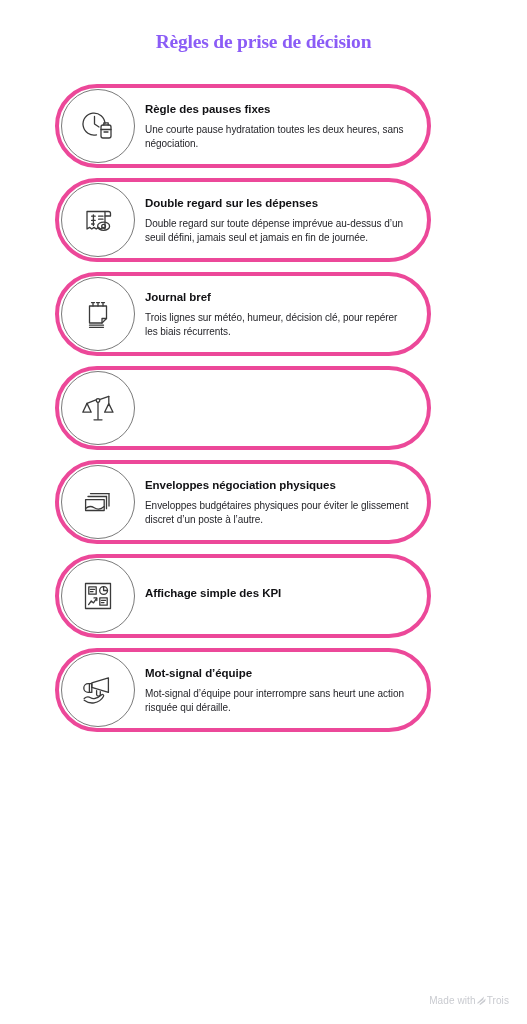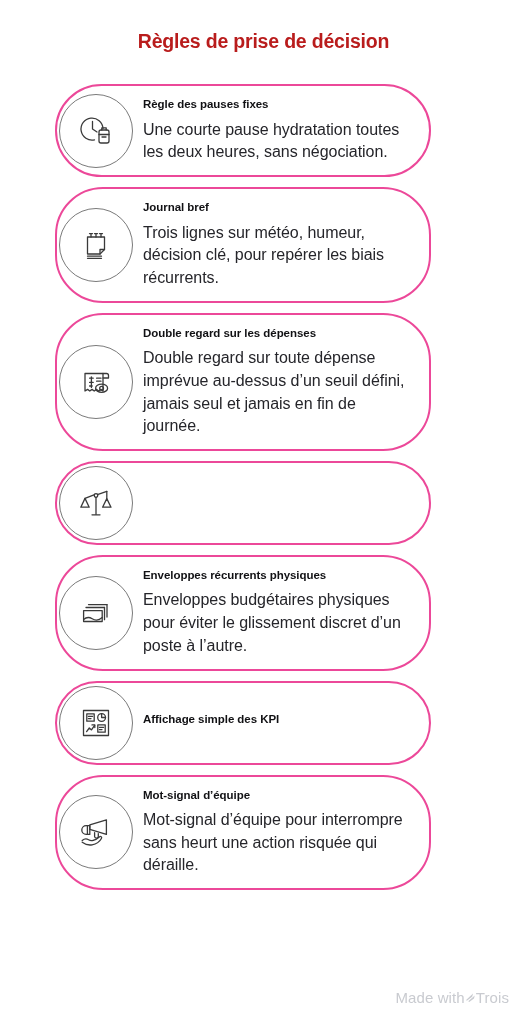--- a/index.html
+++ b/index.html
@@ -22,39 +22,40 @@
     height: 1024px;
     position: relative;
     background: #ffffff;
   }
 
   .page-title {
     text-align: center;
     font-size: 19.5px;
     font-weight: bold;
     letter-spacing: -0.2px;
-    color: #b91c1c;
+    color: #8b5cf6;
     margin: 0;
     padding-top: 30px;
     padding-bottom: 0;
     line-height: 1.2;
+    font-family: Liberation Serif, serif;
   }
 
   .cards {
     margin-top: 31px;
     display: flex;
     flex-direction: column;
     gap: 10px;
     padding-left: 55px;
     padding-right: 96px;
   }
 
   .card {
     position: relative;
-    border: 2px solid #ec4899;
+    border: 4px solid #ec4899;
     border-radius: 48px;
     background: #ffffff;
     min-height: 84px;
     display: flex;
     align-items: center;
     padding: 11px 18px 11px 86px;
   }
 
   .card-icon-wrap {
     position: absolute;
@@ -87,35 +88,35 @@
   }
   .card-title {
     font-size: 11.5px;
     font-weight: bold;
     color: #111114;
     line-height: 1.25;
     margin: 0 0 7px 0;
     letter-spacing: -0.05px;
   }
   .card-desc {
-    font-size: 16px;
+    font-size: 10px;
     font-weight: 400;
     color: #25252a;
     line-height: 1.42;
     margin: 0;
     letter-spacing: -0.05px;
   }
 
   .footer {
     position: absolute;
     right: 18px;
     bottom: 18px;
     display: flex;
     align-items: center;
-    font-size: 15px;
+    font-size: 10px;
     color: #c9cbd0;
     letter-spacing: 0.1px;
   }
   .footer-logo {
     display: inline-flex;
     align-items: center;
   }
 </style>
 </head>
 <body>
@@ -135,58 +136,58 @@
             <rect x="24" y="20" width="10" height="13" rx="2"></rect>
             <path d="M26.8 20v-2.2h4.4V20"></path>
             <path d="M24 24.5h10"></path>
             <path d="M27 27h4"></path>
           </svg>
         </div>
       </div>
       <div class="card-body">
         <p class="card-title">Règle des pauses fixes</p>
         <p class="card-desc">Une courte pause hydratation toutes les deux heures, sans négociation.</p>
-      </div>
-    </div>
-
-    <div class="card">
-      <div class="card-icon-wrap">
-        <div class="card-icon-circle">
-          <svg width="42" height="42" viewBox="0 0 42 42" fill="none" stroke="#3a3a3a" stroke-width="1.3" stroke-linecap="round" stroke-linejoin="round">
-            <path d="M12.5 13h17v12.5L25 30H12.5z"></path>
-            <path d="M29.5 25.5H25V30"></path>
-            <path d="M16 13v-3M21 13v-3M26 13v-3"></path>
-            <path d="M14.5 9.6h3M19.5 9.6h3M24.5 9.6h3"></path>
-            <path d="M12.5 32.2h14M12.5 34.3h14"></path>
-          </svg>
-        </div>
-      </div>
-      <div class="card-body">
-        <p class="card-title">Journal bref</p>
-        <p class="card-desc">Trois lignes sur météo, humeur, décision clé, pour repérer les biais récurrents.</p>
       </div>
     </div>
 
     <div class="card">
       <div class="card-icon-wrap">
         <div class="card-icon-circle">
           <svg width="42" height="42" viewBox="0 0 42 42" fill="none" stroke="#3a3a3a" stroke-width="1.3" stroke-linecap="round" stroke-linejoin="round">
             <path d="M10 12.5h18v17.5l-2.2-1.6-2.2 1.6-2.2-1.6-2.2 1.6-2.2-1.6-2.2 1.6-2.2-1.6L10 30z"></path>
             <path d="M28 12.5h3.5a2 2 0 0 1 2 2v2.5H28"></path>
             <path d="M14.6 17.2h3.6M14.6 21.4h3.6M14.6 25h2.6"></path>
             <path d="M16.4 15.8v10.6"></path>
             <path d="M21.6 17.2h4.4M21.6 20.2h4.4"></path>
             <ellipse cx="26.6" cy="27.2" rx="6" ry="4.1"></ellipse>
             <circle cx="26.6" cy="27.2" r="1.9"></circle>
           </svg>
         </div>
       </div>
       <div class="card-body">
         <p class="card-title">Double regard sur les dépenses</p>
         <p class="card-desc">Double regard sur toute dépense imprévue au-dessus d’un seuil défini, jamais seul et jamais en fin de journée.</p>
+      </div>
+    </div>
+
+    <div class="card">
+      <div class="card-icon-wrap">
+        <div class="card-icon-circle">
+          <svg width="42" height="42" viewBox="0 0 42 42" fill="none" stroke="#3a3a3a" stroke-width="1.3" stroke-linecap="round" stroke-linejoin="round">
+            <path d="M12.5 13h17v12.5L25 30H12.5z"></path>
+            <path d="M29.5 25.5H25V30"></path>
+            <path d="M16 13v-3M21 13v-3M26 13v-3"></path>
+            <path d="M14.5 9.6h3M19.5 9.6h3M24.5 9.6h3"></path>
+            <path d="M12.5 32.2h14M12.5 34.3h14"></path>
+          </svg>
+        </div>
+      </div>
+      <div class="card-body">
+        <p class="card-title">Journal bref</p>
+        <p class="card-desc">Trois lignes sur météo, humeur, décision clé, pour repérer les biais récurrents.</p>
       </div>
     </div>
 
     <div class="card">
       <div class="card-icon-wrap">
         <div class="card-icon-circle">
           <svg width="42" height="42" viewBox="0 0 42 42" fill="none" stroke="#3a3a3a" stroke-width="1.3" stroke-linecap="round" stroke-linejoin="round">
             <circle cx="21" cy="13.5" r="1.8"></circle>
             <path d="M21 15.3v17"></path>
             <path d="M17 32.8h8"></path>
@@ -206,21 +207,21 @@
           <svg width="42" height="42" viewBox="0 0 42 42" fill="none" stroke="#3a3a3a" stroke-width="1.3" stroke-linecap="round" stroke-linejoin="round">
             <path d="M13.5 12.6h18.5"></path>
             <path d="M11 15.5h18.5"></path>
             <path d="M8.6 18.6h18.6v10.9H8.6z"></path>
             <path d="M8.6 27.4c3-2.5 5.6-2.5 8.6-0.6 3.2 2 6.6 1.9 10 -1.2"></path>
             <path d="M29.5 15.5v12.2M32 12.6v12.4"></path>
           </svg>
         </div>
       </div>
       <div class="card-body">
-        <p class="card-title">Enveloppes récurrents physiques</p>
+        <p class="card-title">Enveloppes négociation physiques</p>
         <p class="card-desc">Enveloppes budgétaires physiques pour éviter le glissement discret d’un poste à l’autre.</p>
       </div>
     </div>
 
 
     <div class="card">
       <div class="card-icon-wrap">
         <div class="card-icon-circle">
           <svg width="42" height="42" viewBox="0 0 42 42" fill="none" stroke="#3a3a3a" stroke-width="1.3" stroke-linecap="round" stroke-linejoin="round">
             <rect x="8.5" y="8.5" width="25" height="25"></rect>

